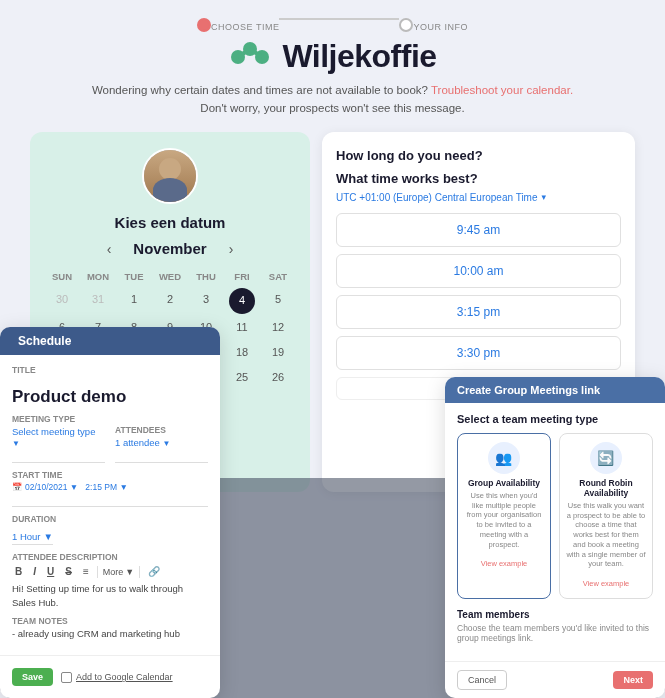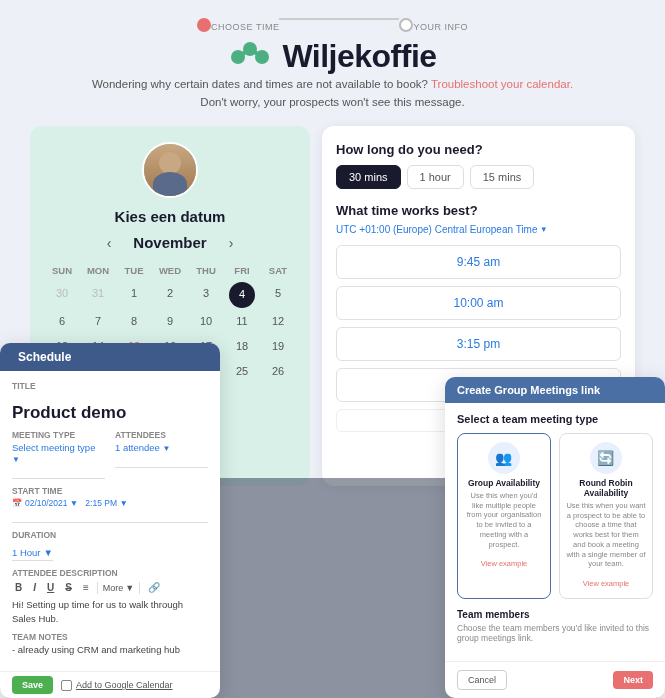--- a/index.html
+++ b/index.html
@@ -80,21 +80,21 @@
     .brand-name {
       font-size: 32px;
       font-weight: 700;
       color: #1a1a2e;
       letter-spacing: -0.5px;
     }
     .subtitle {
       text-align: center;
       font-size: 11.5px;
       color: #555;
-      margin-top: 0;
+      margin-top: 6px;
       line-height: 1.6;
     }
     .subtitle a {
       color: #e87070;
       text-decoration: none;
     }
 
     
     .main-row {
       display: flex;
@@ -334,20 +334,21 @@
       font-size: 17px;
       color: #1a1a2e;
       font-weight: 700;
       margin-bottom: 7px;
       margin-top: 12px;
     }
     .sched-row {
       display: flex;
       gap: 10px;
       margin-bottom: 7px;
+      align-items: flex-end;
     }
     .sched-col {
       flex: 1;
     }
     .sched-select {
       font-size: 9.5px;
       color: #2a7ae2;
       border-bottom: 1px solid #ddd;
       padding-bottom: 14px;
       cursor: pointer;
@@ -414,21 +415,21 @@
       margin-bottom: 2px;
     }
     .team-notes-value {
       font-size: 9.5px;
       color: #444;
     }
     .sched-footer {
       display: flex;
       align-items: center;
       gap: 8px;
-      padding: 4px 12px;
+      padding: 12px 12px;
       border-top: 1px solid #eee;
       margin-top: 6px;
     }
     .sched-save-btn {
       background: #4caf50;
       color: white;
       border: none;
       border-radius: 4px;
       font-size: 9px;
       font-weight: 600;
@@ -684,25 +685,20 @@
           <div class="cal-cell">28</div>
           <div class="cal-cell">29</div>
           <div class="cal-cell">30</div>
           <div class="cal-cell other-month">1</div>
         </div>
       </div>
     </div>
 
     <div class="time-panel">
       <div class="how-long-label">How long do you need?</div>
-      <div class="duration-tabs">
-        <button class="duration-tab active">30 mins</button>
-        <button class="duration-tab">1 hour</button>
-        <button class="duration-tab">15 mins</button>
-      </div>
       <div class="what-time-label">What time works best?</div>
       <div class="timezone-row">
         <span>UTC +01:00 (Europe) Central European Time</span>
         <span class="timezone-arrow">▾</span>
       </div>
       <div class="time-slot">9:45 am</div>
       <div class="time-slot">10:00 am</div>
       <div class="time-slot">3:15 pm</div>
       <div class="time-slot">3:30 pm</div>
       <div class="time-slot partial">3:45 pm</div>
@@ -772,21 +768,21 @@
       <div class="group-meeting-types">
         <div class="meeting-type-card selected">
           <div class="meeting-type-icon">👥</div>
           <div class="meeting-type-name">Group Availability</div>
           <div class="meeting-type-desc">Use this when you'd like multiple people from your organisation to be invited to a meeting with a prospect.</div>
           <a class="view-example" href="#">View example</a>
         </div>
         <div class="meeting-type-card">
           <div class="meeting-type-icon">🔄</div>
           <div class="meeting-type-name">Round Robin Availability</div>
-          <div class="meeting-type-desc">Use this when you want a prospect to be able to choose a time that works best for them and book a meeting with a single member of your team.</div>
+          <div class="meeting-type-desc">Use this walk you want a prospect to be able to choose a time that works best for them and book a meeting with a single member of your team.</div>
           <a class="view-example" href="#">View example</a>
         </div>
       </div>
       <div class="group-members-label">Team members</div>
       <div class="group-members-desc">Choose the team members you'd like invited to this group meetings link.</div>
     </div>
     <div class="group-footer">
       <button class="group-cancel-btn">Cancel</button>
       <button class="group-next-btn">Next</button>
     </div>

